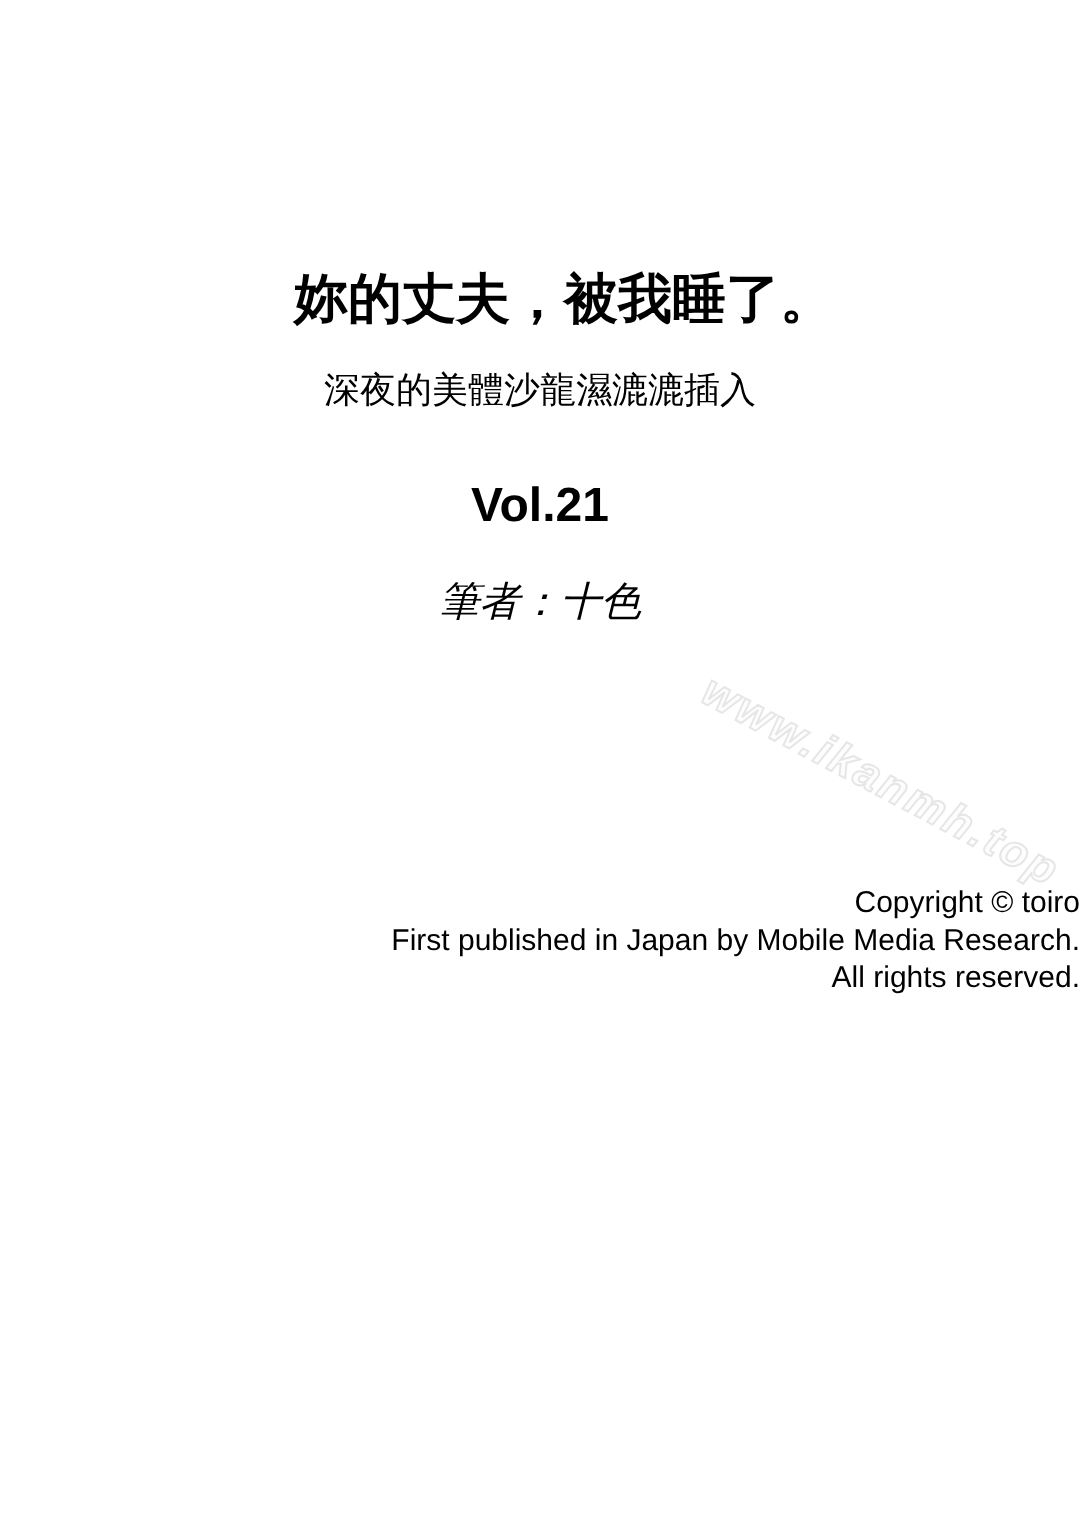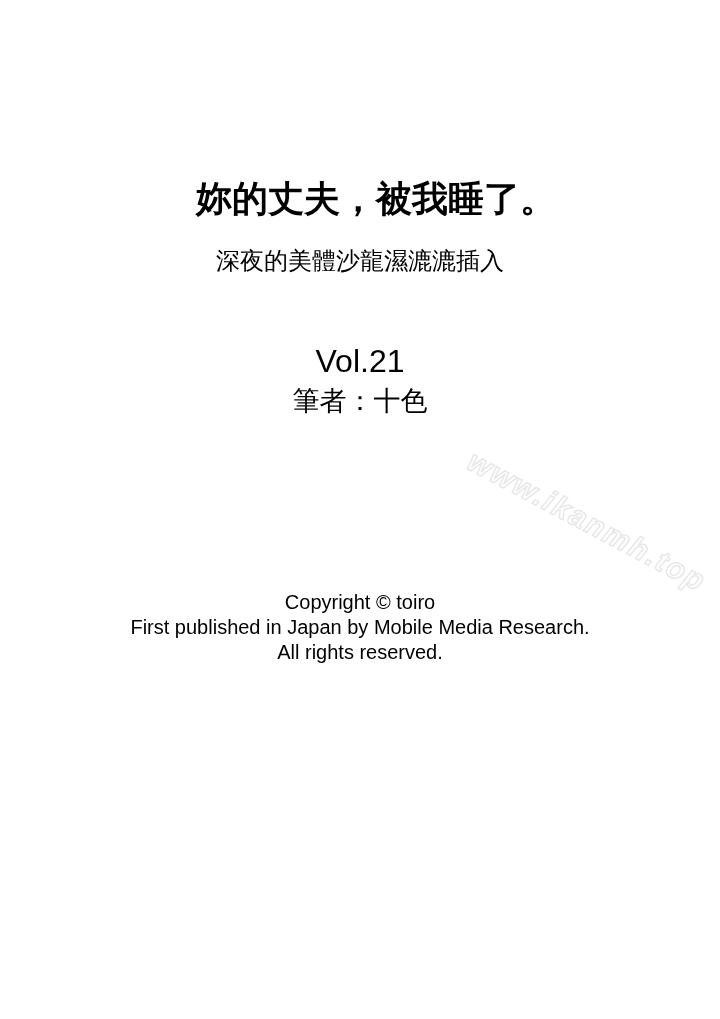--- a/index.html
+++ b/index.html
@@ -17,39 +17,39 @@
   .center-line {
     position: absolute;
     left: 0; width: 720px;
     text-align: center;
     color: var(--text, #000000);
     line-height: 1;
     white-space: nowrap;
   }
   .title    { top: 181px; font-size: 36px; font-weight: 700; padding-left: 16px; }
   .subtitle { top: 236px; font-size: 24px; font-weight: 400; margin-top: 13px; }
-  .volume   { top: 320px; font-size: 32px; font-weight: 400; margin-top: 25px; }
-  .author   { top: 388px; font-size: 27px; font-weight: 400; }
+  .volume   { top: 320px; font-size: 32px; font-weight: 700; }
+  .author   { top: 388px; font-size: 27px; font-weight: 400; font-style: italic; }
   .watermark {
     position: absolute;
     left: 470px; top: 442px;
     transform-origin: 0 50%;
     transform: rotate(28deg);
     font-size: 30px;
     font-weight: bold;
     font-style: italic;
     letter-spacing: 2px;
     white-space: nowrap;
     color: #fdfdfd;
     -webkit-text-stroke: 1.3px var(--watermark, #e6e6e6);
   }
   .copyright {
     position: absolute;
     left: 0; top: 590px; width: 720px;
-    text-align: center;
+    text-align: right;
     font-size: 20px;
     line-height: 25px;
     color: var(--text, #000000);
   }
 </style>
 </head>
 <body>
 
 <div class="page">
   <div class="center-line title">妳的丈夫，被我睡了。</div>

